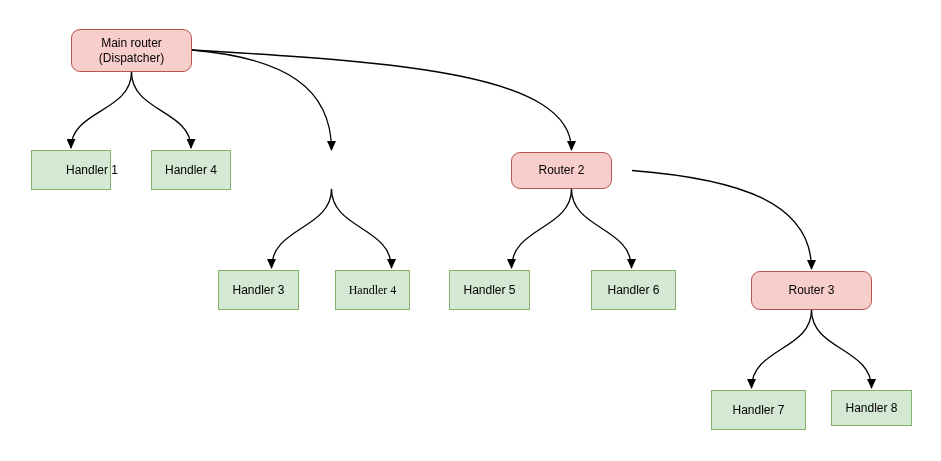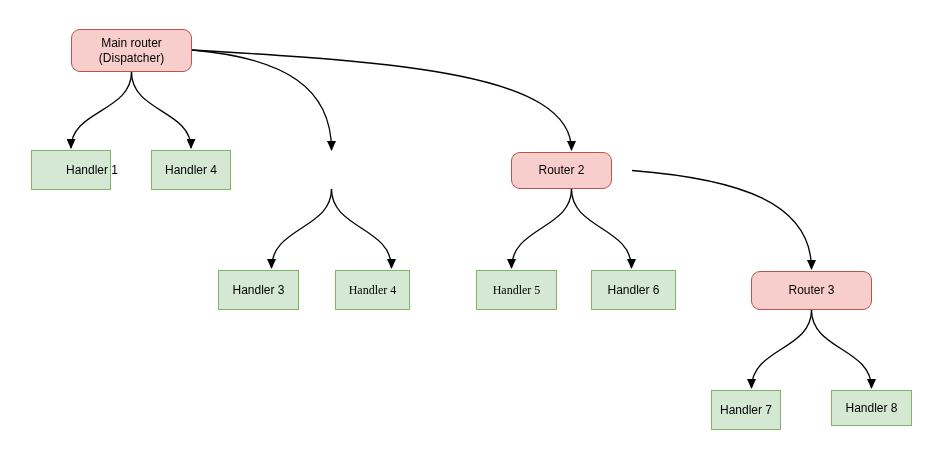--- a/index.html
+++ b/index.html
@@ -35,24 +35,24 @@
     border:1px solid var(--handler-border,#82b366);
     border-radius:0;
   }
   #node-main    {left:71px; top:29px; width:121px;height:43px;}
   #node-h1      {left:31px; top:150px;width:80px; height:40px;padding-left:42px;}
   #node-h2      {left:151px;top:150px;width:80px; height:40px;}
   #node-r1      {left:271px;top:152px;width:121px;height:37px;}
   #node-r2      {left:511px;top:152px;width:101px;height:37px;}
   #node-h3      {left:218px;top:270px;width:81px; height:40px;}
   #node-h4      {left:335px;top:270px;width:75px; height:40px;font-family:Liberation Serif, serif;}
-  #node-h5      {left:476px;top:270px;width:81px; height:40px;font-family:Liberation Serif, serif;}
+  #node-h5      {left:449px;top:270px;width:81px; height:40px;}
   #node-h6      {left:591px;top:270px;width:85px; height:40px;}
   #node-r3      {left:751px;top:271px;width:121px;height:39px;}
-  #node-h7      {left:711px;top:390px;width:70px; height:40px;}
+  #node-h7      {left:711px;top:390px;width:95px; height:40px;}
   #node-h8      {left:831px;top:390px;width:81px; height:36px;}
 </style>
 </head>
 <body>
 
 <div class="canvas">
 
   <svg class="edges" viewBox="0 0 941 461" xmlns="http://www.w3.org/2000/svg">
     <defs>
       <marker id="arrow" viewBox="0 0 10 9" refX="9" refY="4.5" markerWidth="10" markerHeight="9" markerUnits="userSpaceOnUse" orient="auto">

